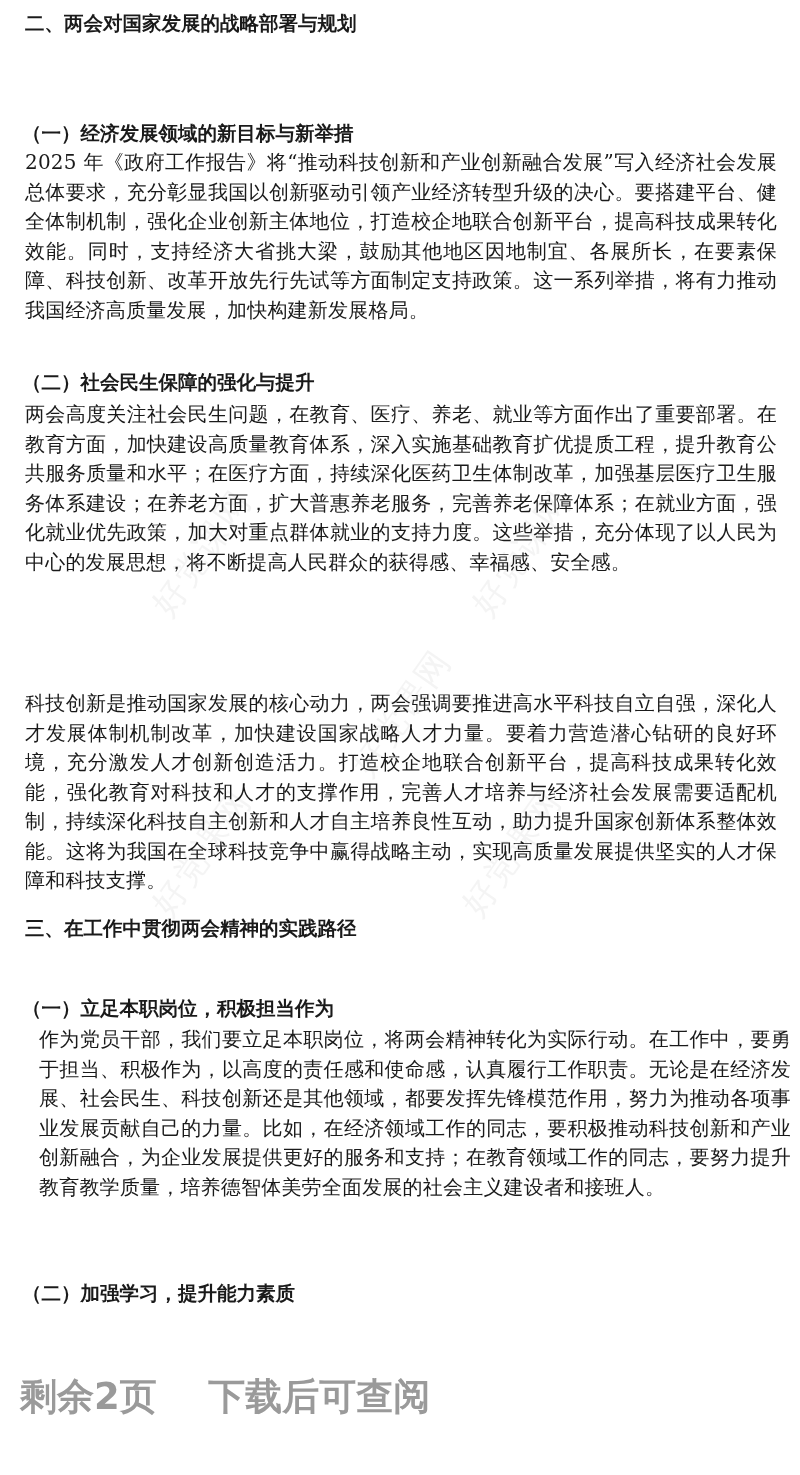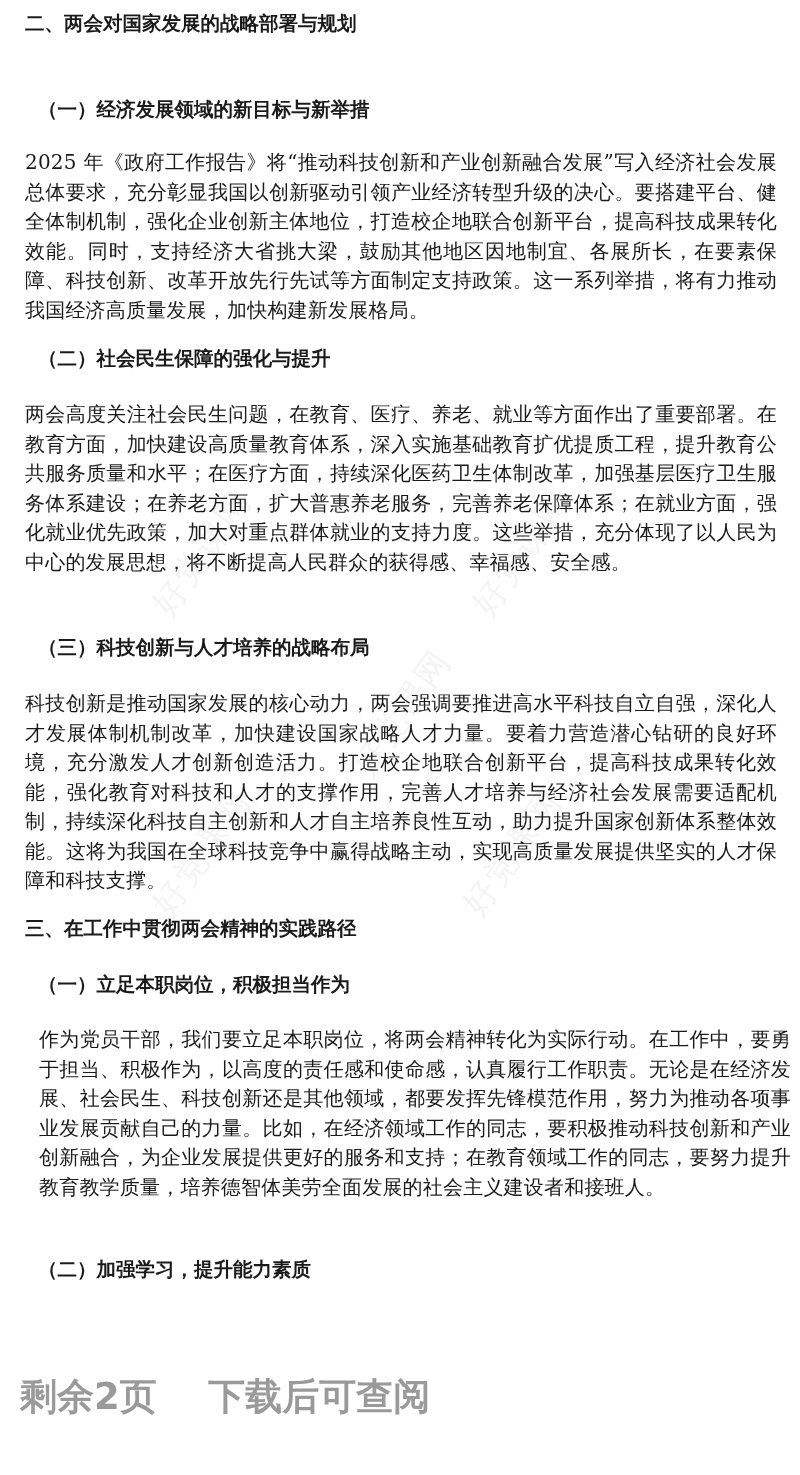--- a/index.html
+++ b/index.html
@@ -36,21 +36,22 @@
     .heading {
       position: absolute;
       left: 25px;
       font-size: 19.5px;
       line-height: 29.5px;
       margin: 0;
       font-weight: bold;
       white-space: nowrap;
     }
     .subheading {
-      left: 38px;
+      left: 22px;
+      margin-top: 24px;
     }
     .watermark {
       position: absolute;
       font-family: "DejaVu Sans", sans-serif;
       font-size: 34px;
       color: rgba(150,150,150,0.10);
       transform: rotate(-55deg);
       white-space: nowrap;
       pointer-events: none;
       letter-spacing: 2px;
@@ -84,21 +85,20 @@
   <h2 class="heading" style="top:9px;">二、两会对国家发展的战略部署与规划</h2>
 
   <h3 class="heading subheading" style="top:95px;">（一）经济发展领域的新目标与新举措</h3>
 
   <p class="line-block" style="top:148px;">2025 年《政府工作报告》将“推动科技创新和产业创新融合发展”写入经济社会发展总体要求，充分彰显我国以创新驱动引领产业经济转型升级的决心。要搭建平台、健全体制机制，强化企业创新主体地位，打造校企地联合创新平台，提高科技成果转化效能。同时，支持经济大省挑大梁，鼓励其他地区因地制宜、各展所长，在要素保障、科技创新、改革开放先行先试等方面制定支持政策。这一系列举措，将有力推动我国经济高质量发展，加快构建新发展格局。</p>
 
   <h3 class="heading subheading" style="top:344px;">（二）社会民生保障的强化与提升</h3>
 
   <p class="line-block" style="top:400px;">两会高度关注社会民生问题，在教育、医疗、养老、就业等方面作出了重要部署。在教育方面，加快建设高质量教育体系，深入实施基础教育扩优提质工程，提升教育公共服务质量和水平；在医疗方面，持续深化医药卫生体制改革，加强基层医疗卫生服务体系建设；在养老方面，扩大普惠养老服务，完善养老保障体系；在就业方面，强化就业优先政策，加大对重点群体就业的支持力度。这些举措，充分体现了以人民为中心的发展思想，将不断提高人民群众的获得感、幸福感、安全感。</p>
 
-  <h3 class="heading subheading" style="top:633px;">（三）科技创新与人才培养的战略布局</h3>
 
   <p class="line-block" style="top:689px;">科技创新是推动国家发展的核心动力，两会强调要推进高水平科技自立自强，深化人才发展体制机制改革，加快建设国家战略人才力量。要着力营造潜心钻研的良好环境，充分激发人才创新创造活力。打造校企地联合创新平台，提高科技成果转化效能，强化教育对科技和人才的支撑作用，完善人才培养与经济社会发展需要适配机制，持续深化科技自主创新和人才自主培养良性互动，助力提升国家创新体系整体效能。这将为我国在全球科技竞争中赢得战略主动，实现高质量发展提供坚实的人才保障和科技支撑。</p>
 
   <h2 class="heading" style="top:914px;">三、在工作中贯彻两会精神的实践路径</h2>
 
   <h3 class="heading subheading" style="top:970px;">（一）立足本职岗位，积极担当作为</h3>
 
   <p class="line-block" style="top:1025px;margin-left:14px;">作为党员干部，我们要立足本职岗位，将两会精神转化为实际行动。在工作中，要勇于担当、积极作为，以高度的责任感和使命感，认真履行工作职责。无论是在经济发展、社会民生、科技创新还是其他领域，都要发挥先锋模范作用，努力为推动各项事业发展贡献自己的力量。比如，在经济领域工作的同志，要积极推动科技创新和产业创新融合，为企业发展提供更好的服务和支持；在教育领域工作的同志，要努力提升教育教学质量，培养德智体美劳全面发展的社会主义建设者和接班人。</p>
 
   <h3 class="heading subheading" style="top:1255px;">（二）加强学习，提升能力素质</h3>

